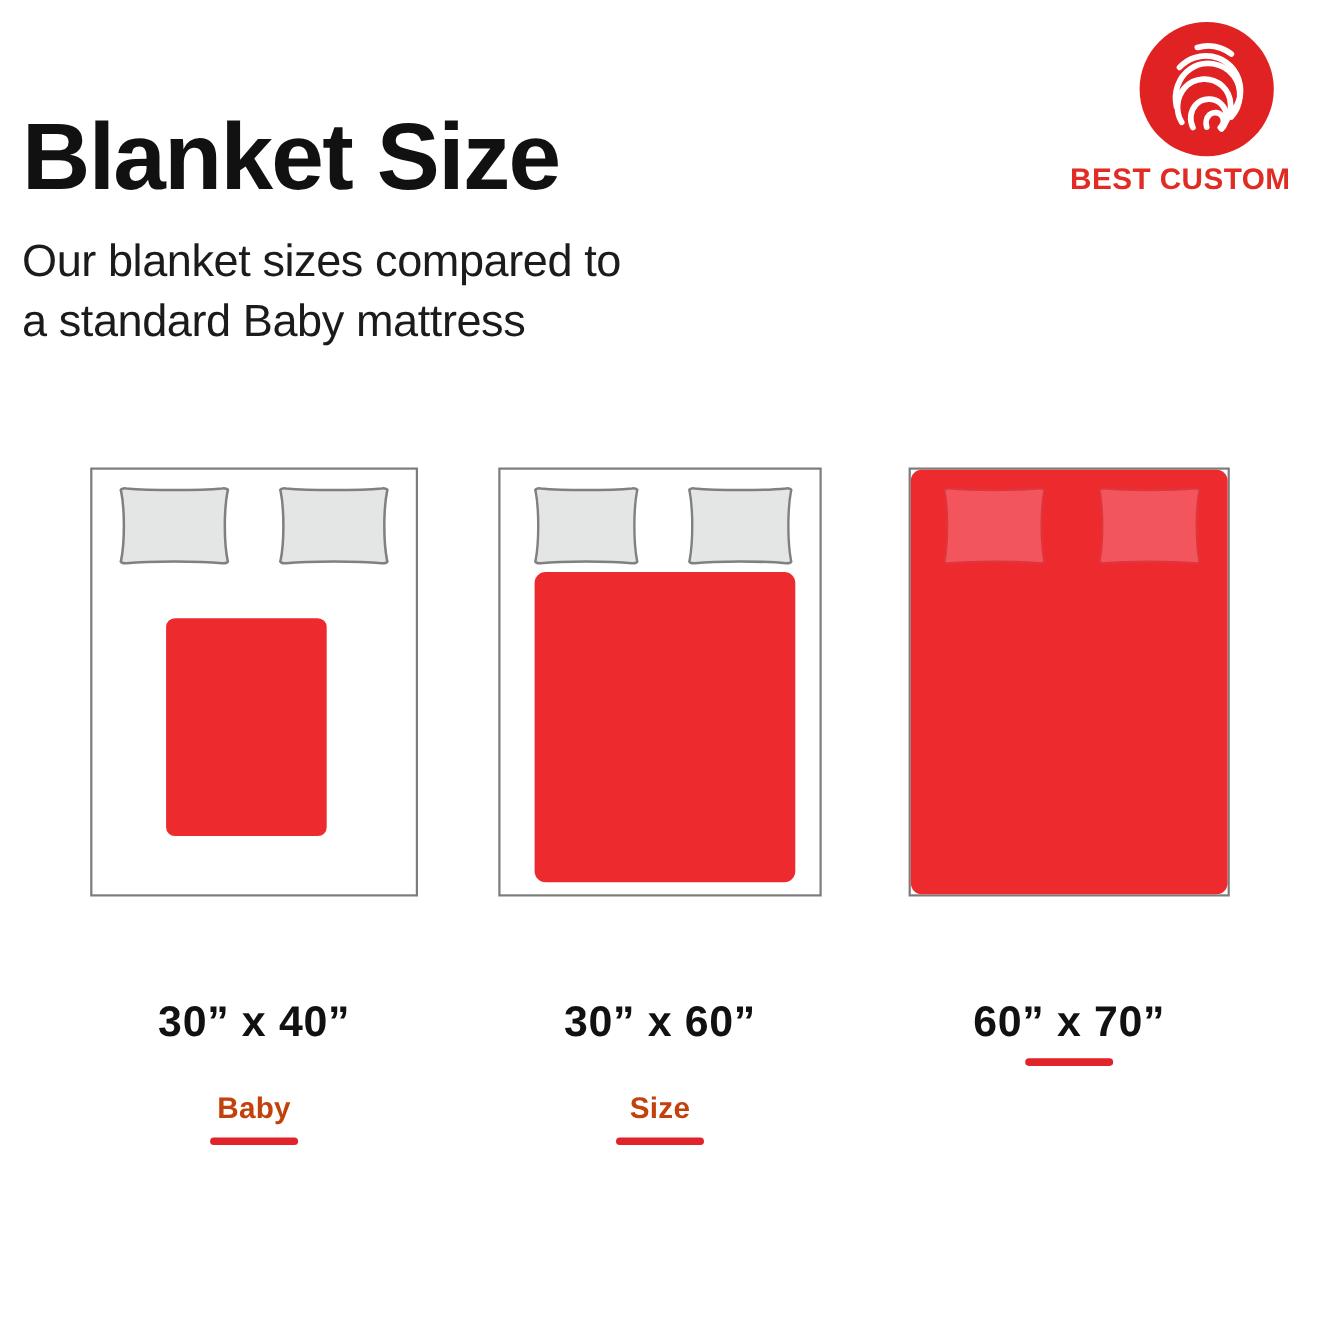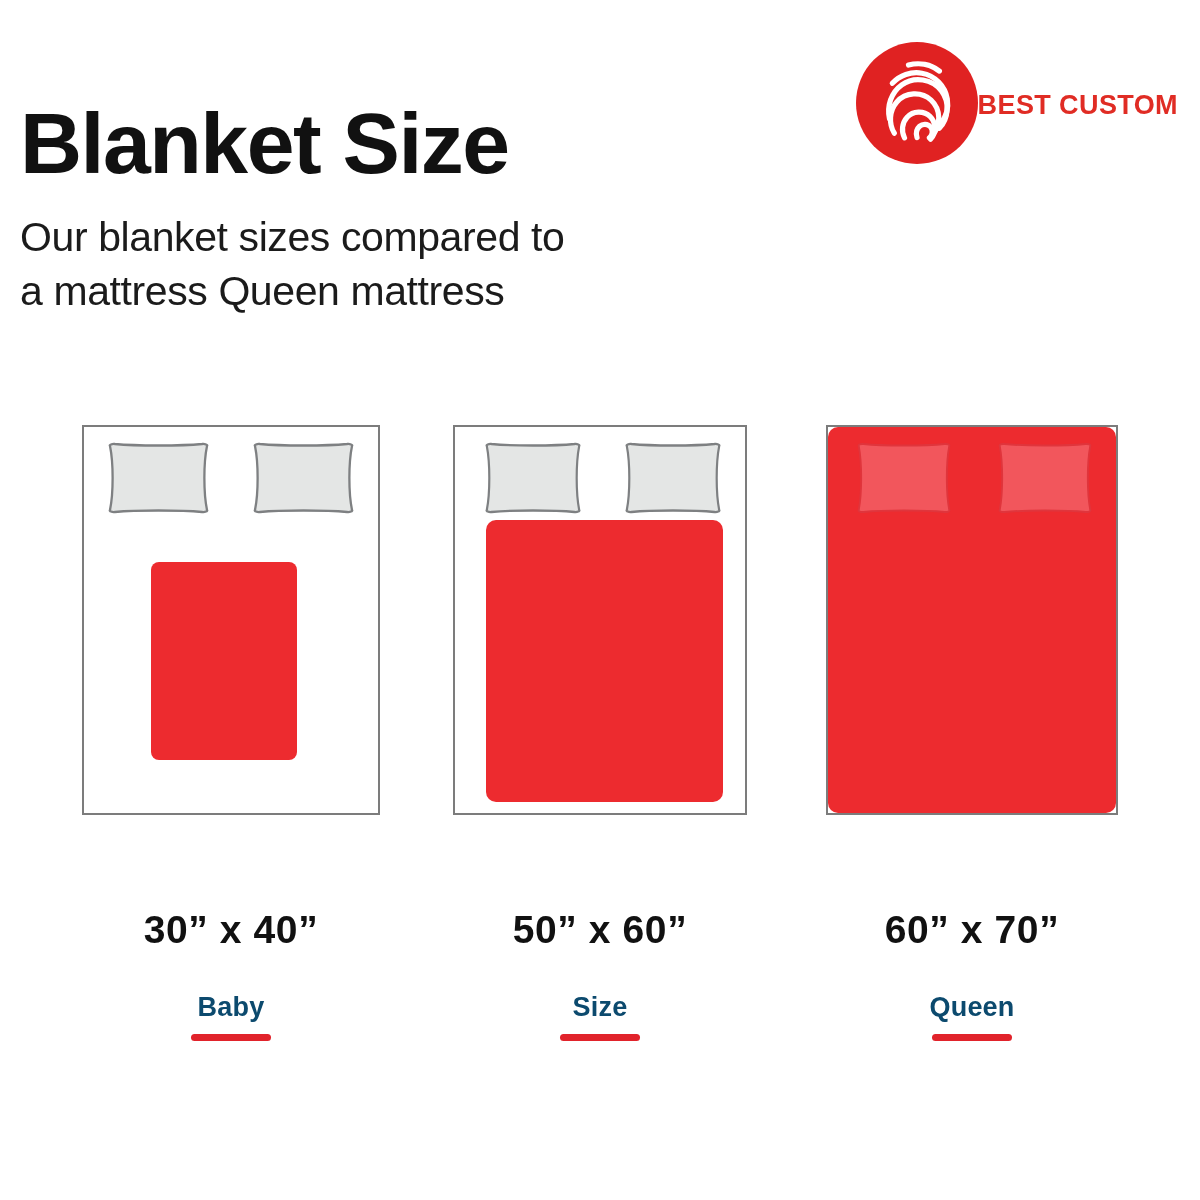--- a/index.html
+++ b/index.html
@@ -17,23 +17,22 @@
   }
 
   
   #brand-logo {
     position: absolute;
     top: 20px;
     right: 22px;
     width: 210px;
     height: 165px;
     display: flex;
-    flex-direction: row;
+    flex-direction: column;
     align-items: center;
-    justify-content: flex-end;
   }
   #logo-mark {
     width: 122px;
     height: 122px;
     border-radius: 50%;
     background: #E02222;
     display: block;
     margin-right: 0;
     margin-left: 48px;
   }
@@ -168,21 +167,21 @@
     font-size: 39px;
     font-weight: bold;
     color: #111111;
     letter-spacing: 0.6px;
     line-height: 1;
   }
   .caption-name {
     margin-top: 45px;
     font-size: 27px;
     font-weight: bold;
-    color: #0c4a6e;
+    color: #c2410c;
     letter-spacing: 0.2px;
     line-height: 1;
   }
   .caption-rule {
     margin: 13px auto 0 auto;
     width: 80px;
     height: 7px;
     border-radius: 4px;
     background: #E1232B;
   }
@@ -203,21 +202,21 @@
       </g>
     </svg>
   </div>
   <div id="brand-wordmark">BEST CUSTOM</div>
 </div>
 
 <div id="headline-block">
   <h1 id="page-title">Blanket Size</h1>
   <p id="page-subtitle">
     <span>Our blanket sizes compared to</span><br>
-    <span>a mattress Queen mattress</span>
+    <span>a standard Baby mattress</span>
   </p>
 </div>
 
 <div id="beds-row">
 
   <div class="bed-figure" id="bed-figure-0">
     <div class="pillow pillow-left">
       <svg viewBox="0 0 105 74" preserveAspectRatio="none" aria-hidden="true">
         <path d="M4 5 C3 4 6 2.5 9 3 C30 5 75 5 96 3 C99 2.5 102 4 101 5
                  C97.5 22 97.5 52 101 69 C102 70 99 71.5 96 71
@@ -281,24 +280,23 @@
 
 <div id="captions-row">
 
   <div class="caption-group" id="caption-group-0">
     <div class="caption-dimensions">30” x 40”</div>
     <div class="caption-name">Baby</div>
     <div class="caption-rule"></div>
   </div>
 
   <div class="caption-group" id="caption-group-1">
-    <div class="caption-dimensions">50” x 60”</div>
+    <div class="caption-dimensions">30” x 60”</div>
     <div class="caption-name">Size</div>
     <div class="caption-rule"></div>
   </div>
 
   <div class="caption-group" id="caption-group-2">
     <div class="caption-dimensions">60” x 70”</div>
-    <div class="caption-name">Queen</div>
     <div class="caption-rule"></div>
   </div>
 
 </div>
 
 </body></html>

